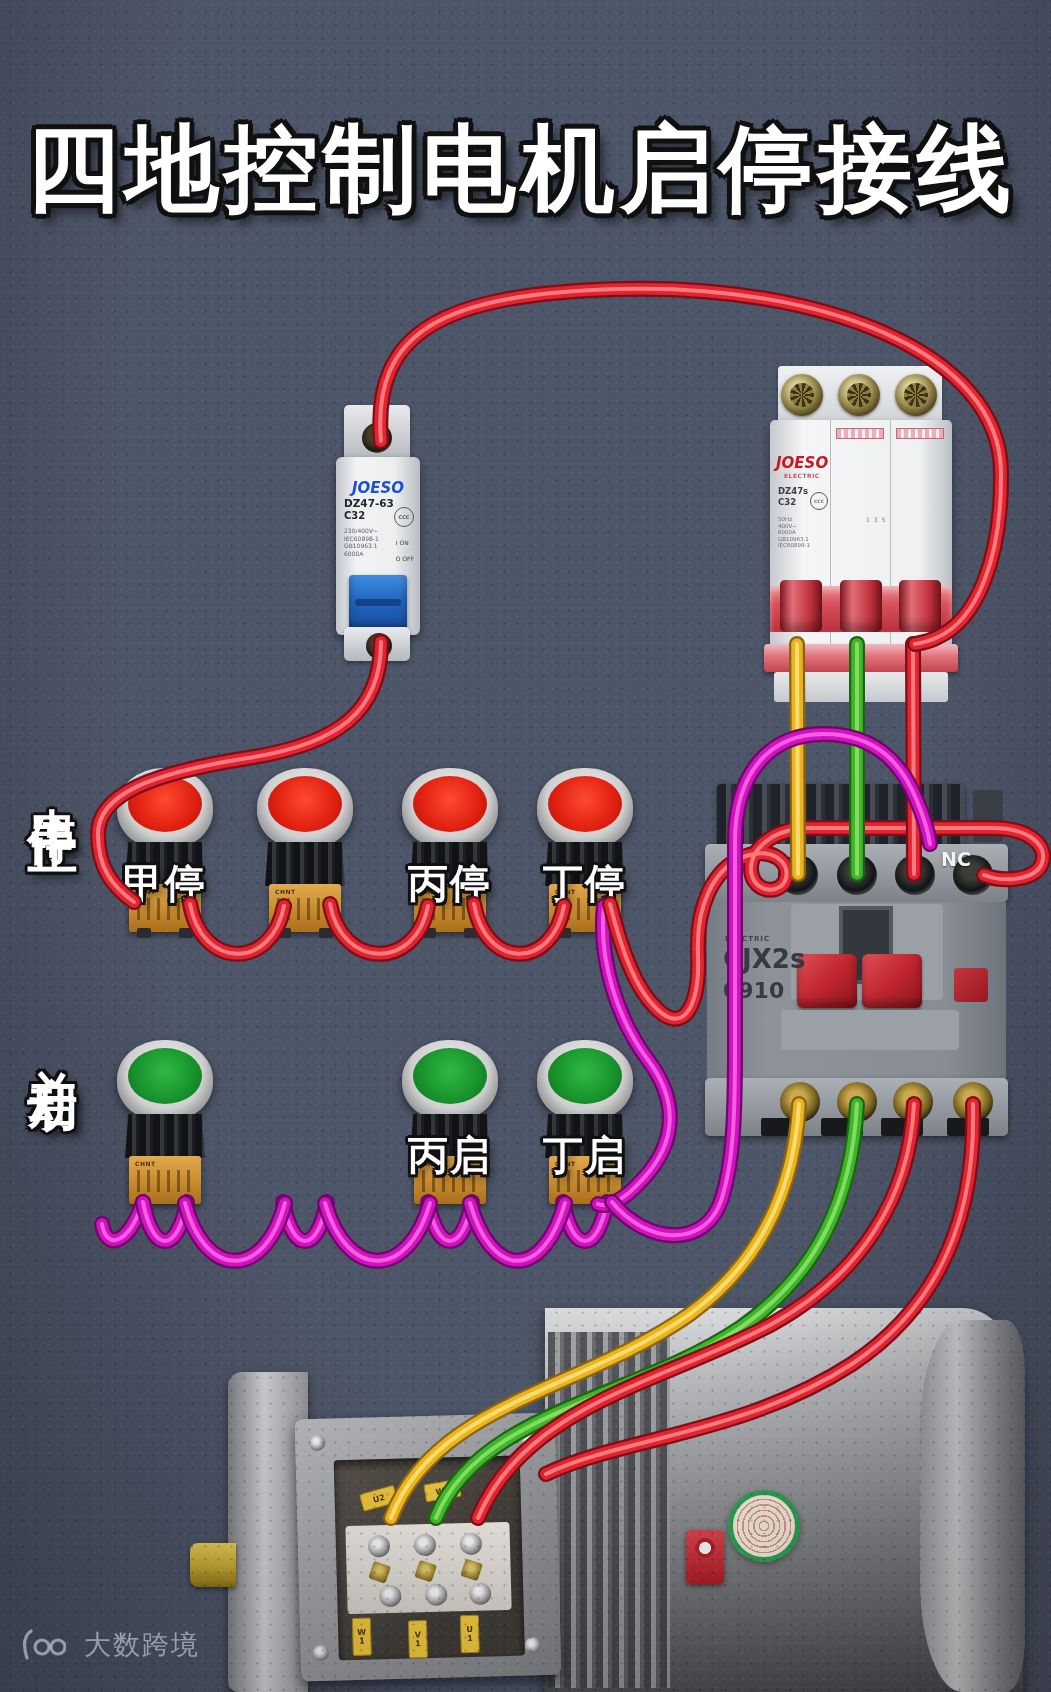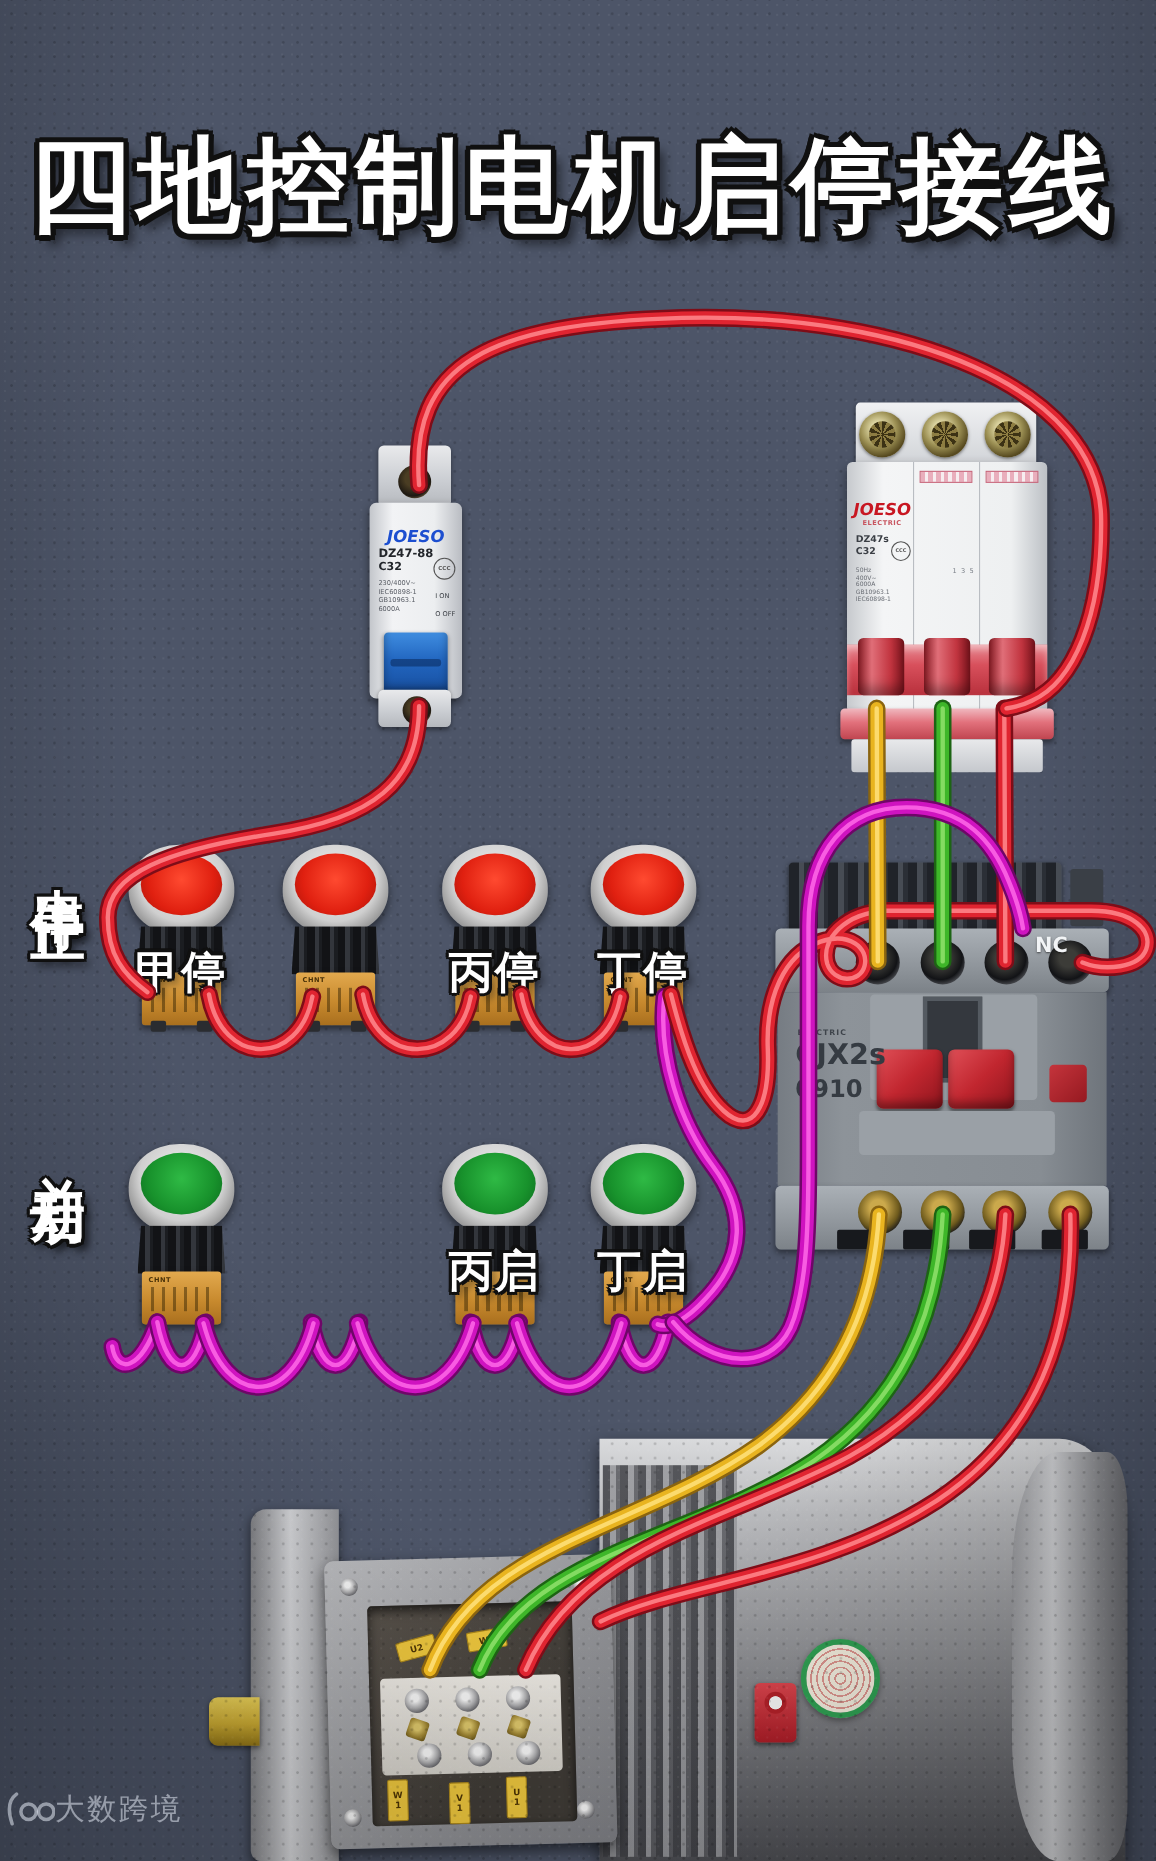--- a/index.html
+++ b/index.html
@@ -164,39 +164,39 @@
   .tag.v{width:17px;height:36px;font-size:8px;writing-mode:vertical-rl;text-orientation:upright;}
   .sticker{position:absolute;left:728px;top:1490px;width:62px;height:62px;border-radius:50%;
     border:5px solid #2f9e52;background:repeating-radial-gradient(circle at 50% 50%,#efe9da 0 4px,#d8928c 4px 5.5px);
     box-shadow:0 2px 6px rgba(0,0,0,.4);}
   .lever{position:absolute;left:686px;top:1530px;width:38px;height:54px;border-radius:5px;
     background:linear-gradient(180deg,#d8444c,#a81c26);box-shadow:0 2px 5px rgba(0,0,0,.5);}
   .lever::after{content:"";position:absolute;left:9px;top:8px;width:20px;height:20px;border-radius:50%;
     background:radial-gradient(circle,#f2f2f2 40%,#b02028 45%);}
 
   
-  .watermark{left:4px;top:1626px;z-index:70;display:flex;align-items:center;gap:0;
+  .watermark{left:20px;top:1626px;z-index:70;display:flex;align-items:center;gap:18px;
     color:rgba(226,232,242,.55);font-size:27px;letter-spacing:2px;}
 </style>
 </head>
 <body>
 
 <div class="stage">
 
   <div class="abs outlined title" style="color: rgb(255, 255, 255);">四地控制电机启停接线</div>
 
   <div class="abs outlined side-label" style="left:20px;top:768px">串停止</div>
   <div class="abs outlined side-label" style="left:20px;top:1028px">并启动</div>
 
   <div class="abs joeso">
     <div class="cap topc"></div>
     <div class="hole" style="left:26px;top:18px;width:30px;height:30px"></div>
     <div class="body">
       <div class="brand">JOESO</div>
-      <div class="model">DZ47-88</div>
+      <div class="model">DZ47-63</div>
       <div class="rating">C32</div>
       <div class="cccmark" style="right:6px;top:50px;width:18px;height:18px;font-size:5px">CCC</div>
       <div class="specs">
         <div>230/400V~</div>
         <div>IEC60898-1</div>
         <div>GB10963.1</div>
         <div>6000A</div>
       </div>
       <div class="onoff">
         <div>I ON</div>

